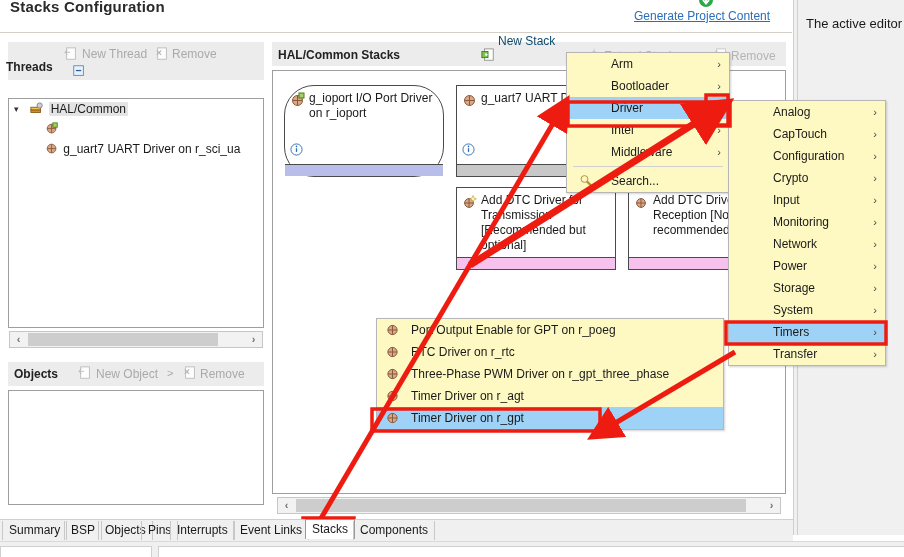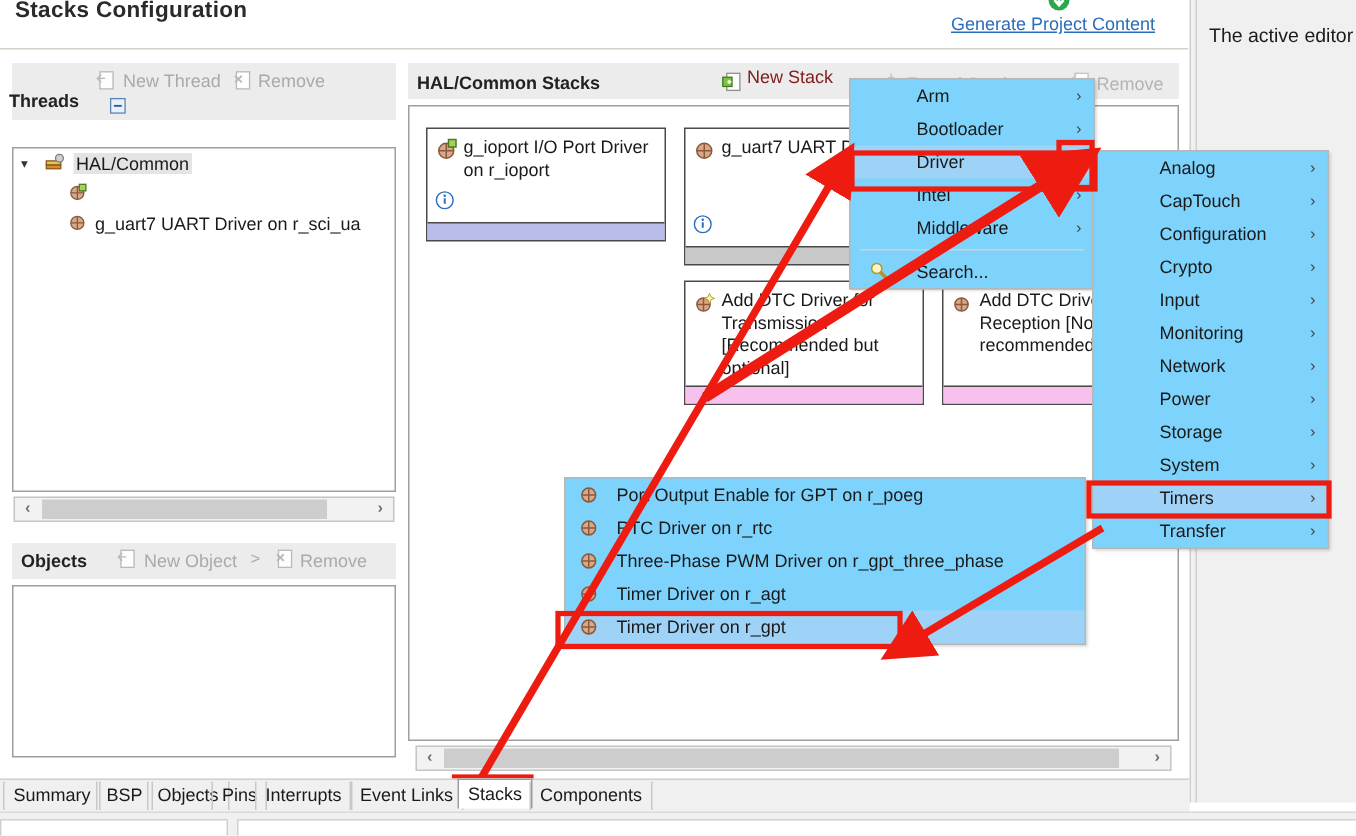--- a/index.html
+++ b/index.html
@@ -52,49 +52,49 @@
   #new-object-lbl{left:96px;top:367px;}
   #new-object-arrow{left:167px;top:367px;color:#aaaaaa;font-size:11px;}
   #remove-object-lbl{left:200px;top:367px;}
   #new-object-icon{left:78px;top:366px;}
   #remove-object-icon{left:183px;top:366px;}
   #objects-list{left:8px;top:390px;width:256px;height:115px;background:#ffffff;border:1px solid #9e9e9e;box-sizing:border-box;}
 
   
   #stacks-head{left:272px;top:42px;width:514px;height:24px;background:#ececec;}
   #stacks-title{left:278px;top:48px;font-size:12px;}
-  #new-stack-lbl{left:498px;top:44px;color:#7f1d1d;}
+  #new-stack-lbl{left:498px;top:34px;color:#0c4a6e;}
   #new-stack-icon{left:481px;top:48px;}
   #extend-stack-lbl{left:604px;top:49px;color:#b4b4b4;}
   #extend-stack-icon{left:588px;top:48px;}
   #remove-stack-lbl{left:731px;top:49px;color:#b4b4b4;}
   #remove-stack-icon{left:714px;top:48px;}
 
   #stacks-canvas{left:272px;top:70px;width:514px;height:424px;background:#ffffff;border:1px solid #9e9e9e;box-sizing:border-box;}
 
   .stackbox{position:absolute;background:#ffffff;border:1px solid #4a4a4a;box-sizing:border-box;}
   .stackbox .sb-title{position:absolute;left:24px;top:5px;right:5px;font-size:12px;line-height:15px;color:#1a1a1a;}
   .stackbox .sb-ico{position:absolute;left:5px;top:6px;width:16px;height:16px;}
   .stackbox .sb-info{position:absolute;left:5px;bottom:20px;width:13px;height:13px;}
   .stackbox .sb-bar{position:absolute;left:0;right:0;bottom:0;height:11px;border-top:1px solid #4a4a4a;}
 
-  #box-ioport{left:284px;top:85px;width:160px;height:76px;}
+  #box-ioport{left:284px;top:85px;width:160px;height:92px;border-radius:30px;}
   #box-ioport .sb-bar{background:#b9bdea;}
   #box-uart{left:456px;top:85px;width:160px;height:92px;}
   #box-uart .sb-bar{background:#c8c8c8;}
   #box-dtc-tx{left:456px;top:187px;width:160px;height:83px;}
   #box-dtc-tx .sb-bar{background:#f7c1ee;}
   #box-dtc-rx{left:628px;top:187px;width:160px;height:83px;}
   #box-dtc-rx .sb-bar{background:#f7c1ee;}
 
   #stacks-hscroll{left:277px;top:497px;width:504px;height:17px;background:#f2f2f2;border:1px solid #c6c6c6;box-sizing:border-box;}
   #stacks-hscroll .thumb{position:absolute;left:18px;top:1px;width:450px;height:13px;background:#cdcdcd;}
 
   
-  .menu{position:absolute;background:#7dd3fc;border:1px solid #b6b6b6;box-shadow:1px 1px 2px rgba(0,0,0,.18);}
+  .menu{position:absolute;background:#fef9c3;border:1px solid #b6b6b6;box-shadow:1px 1px 2px rgba(0,0,0,.18);}
   .mi{position:relative;height:22px;line-height:22px;font-size:12px;color:#1a1a1a;padding-left:44px;white-space:nowrap;cursor:default;}
   .mi.sel{background:#9fd2f7;}
   .mi .arr{position:absolute;right:8px;top:0;color:#444;font-size:11px;}
   .mi .mi-ico{position:absolute;left:12px;top:3px;width:16px;height:16px;}
   .msep{height:1px;background:#d0d0d0;margin:3px 6px;}
 
   #menu1{left:566px;top:52px;width:162px;}
   #menu2{left:728px;top:100px;width:156px;}
   #menu3{left:376px;top:318px;width:346px;}
   #menu3 .mi{padding-left:34px;}

